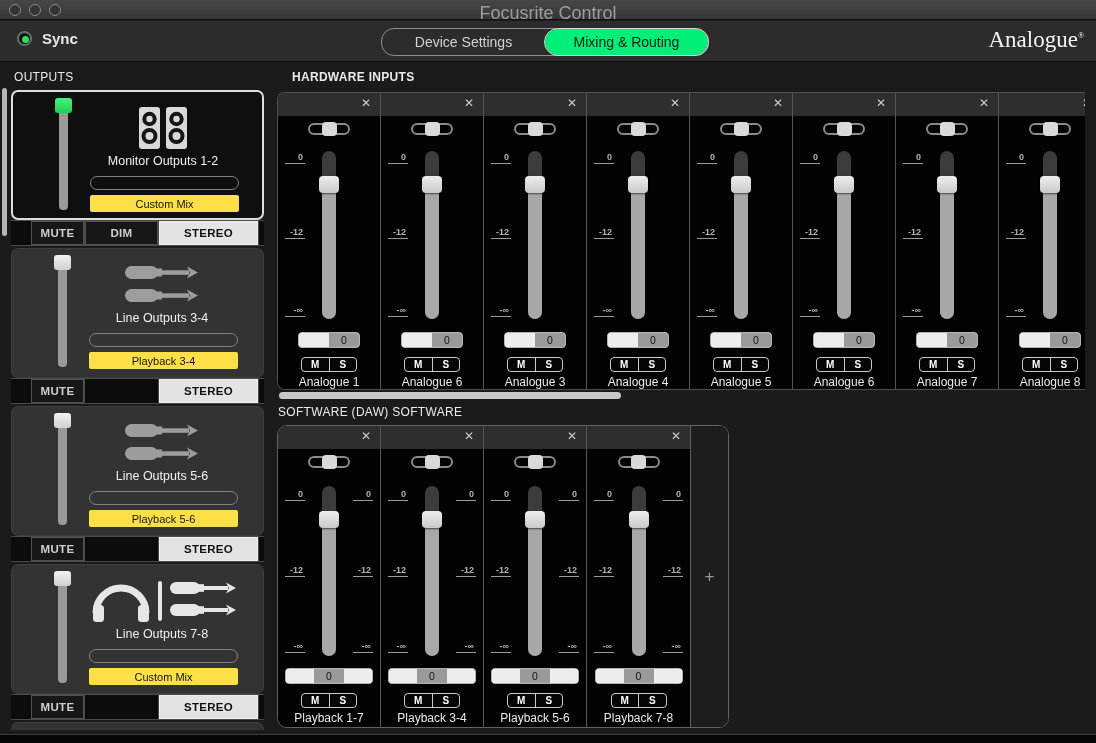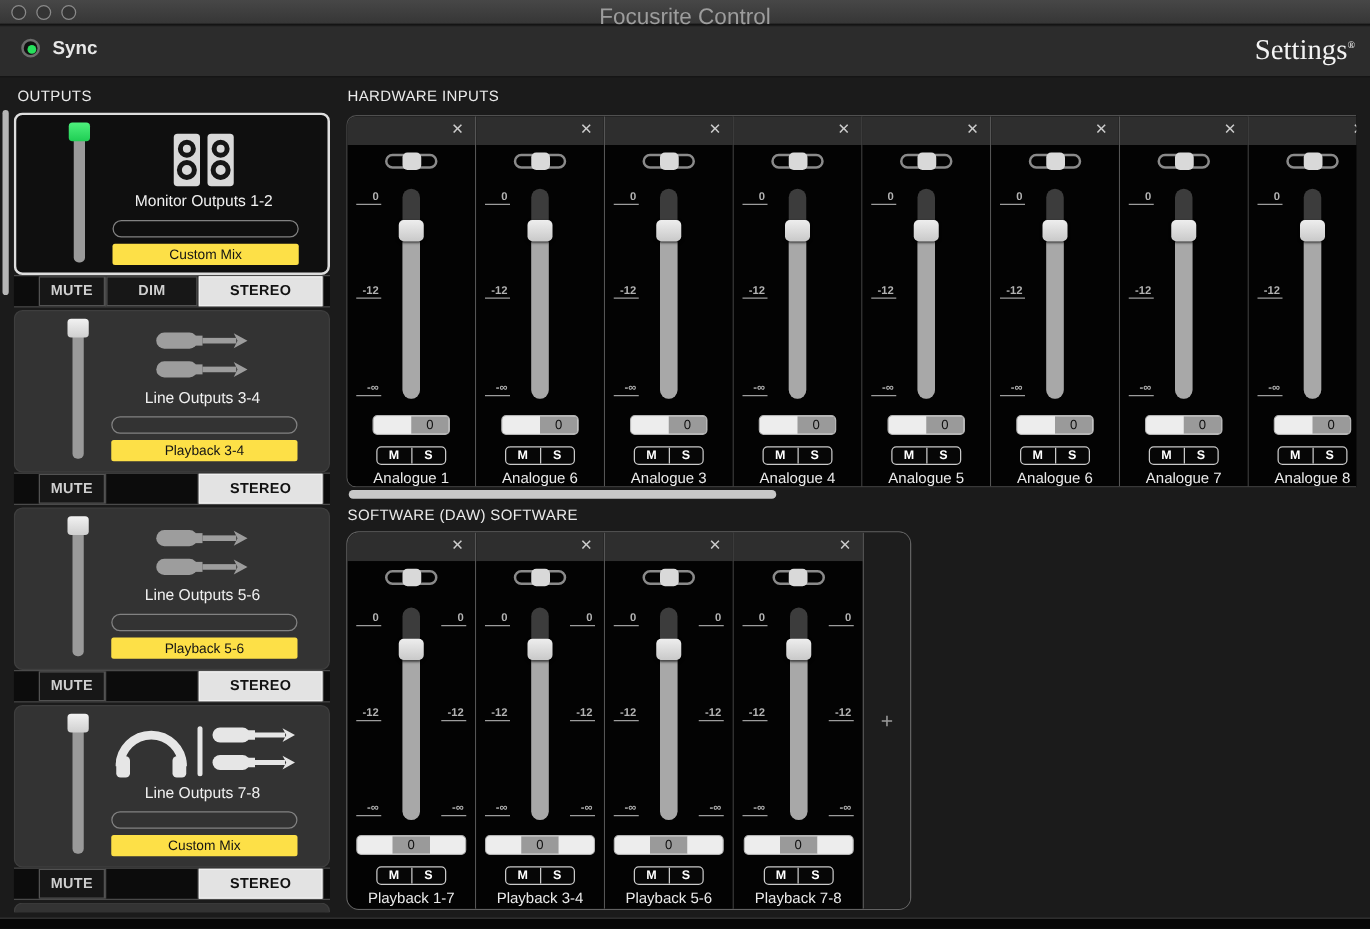--- a/index.html
+++ b/index.html
@@ -115,25 +115,29 @@
     <div class="win-title">Focusrite Control</div>
   </div>
 
   <div class="toolbar">
     <div class="sync">
       <div class="sync-led">
           <div class="dot"></div>
         </div>
       <div class="sync-label">Sync</div>
     </div>
-    <div class="logo"><span>Settings</span><sup>®</sup></div>
+    <div class="tabgroup">
+      <div class="tab">Device Settings</div>
+      <div class="tab active">Mixing &amp; Routing</div>
+    </div>
+    <div class="logo"><span>Analogue</span><sup>®</sup></div>
   </div>
 
   <div class="section-label" style="left:14px; top:70px;">OUTPUTS</div>
-  <div class="section-label" style="left:278px; top:70px;">HARDWARE INPUTS</div>
+  <div class="section-label" style="left:292px; top:70px;font-weight:bold;">HARDWARE INPUTS</div>
   <div class="section-label" style="left:278px; top:405px;">SOFTWARE (DAW) SOFTWARE</div>
 
   <div id="outputs-scrollbar"></div>
   <div id="outputs-panel">
   <div class="out-group selected">
     <div class="out-body">
       <div class="out-fader-track"></div>
       <div class="out-fader-cap green"></div>
       <div class="out-icon">
             <svg width="62" height="44" viewBox="0 0 62 44">

